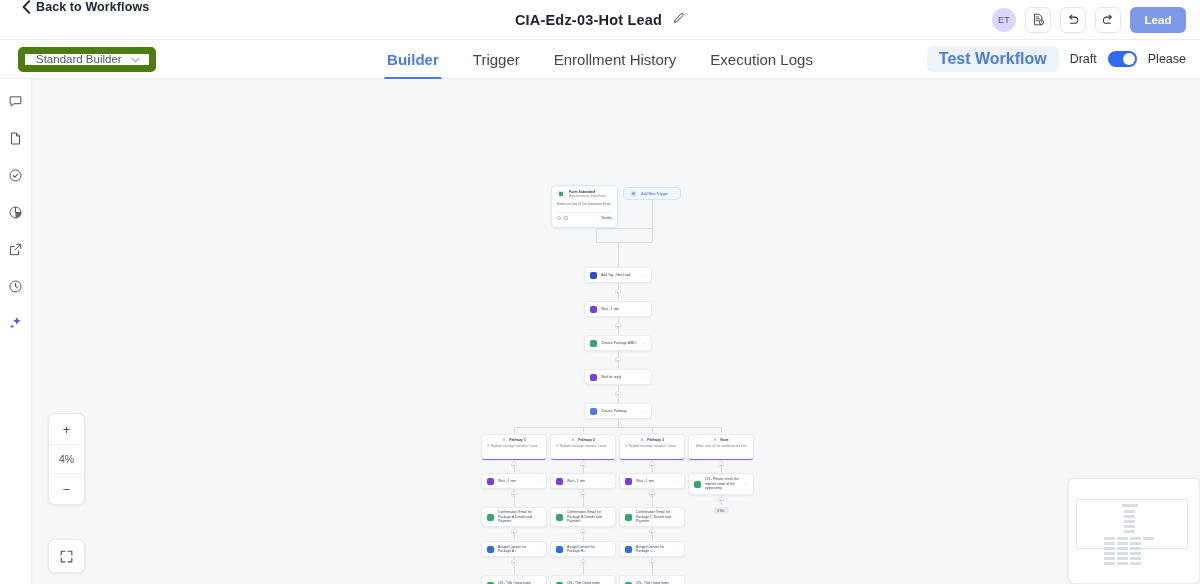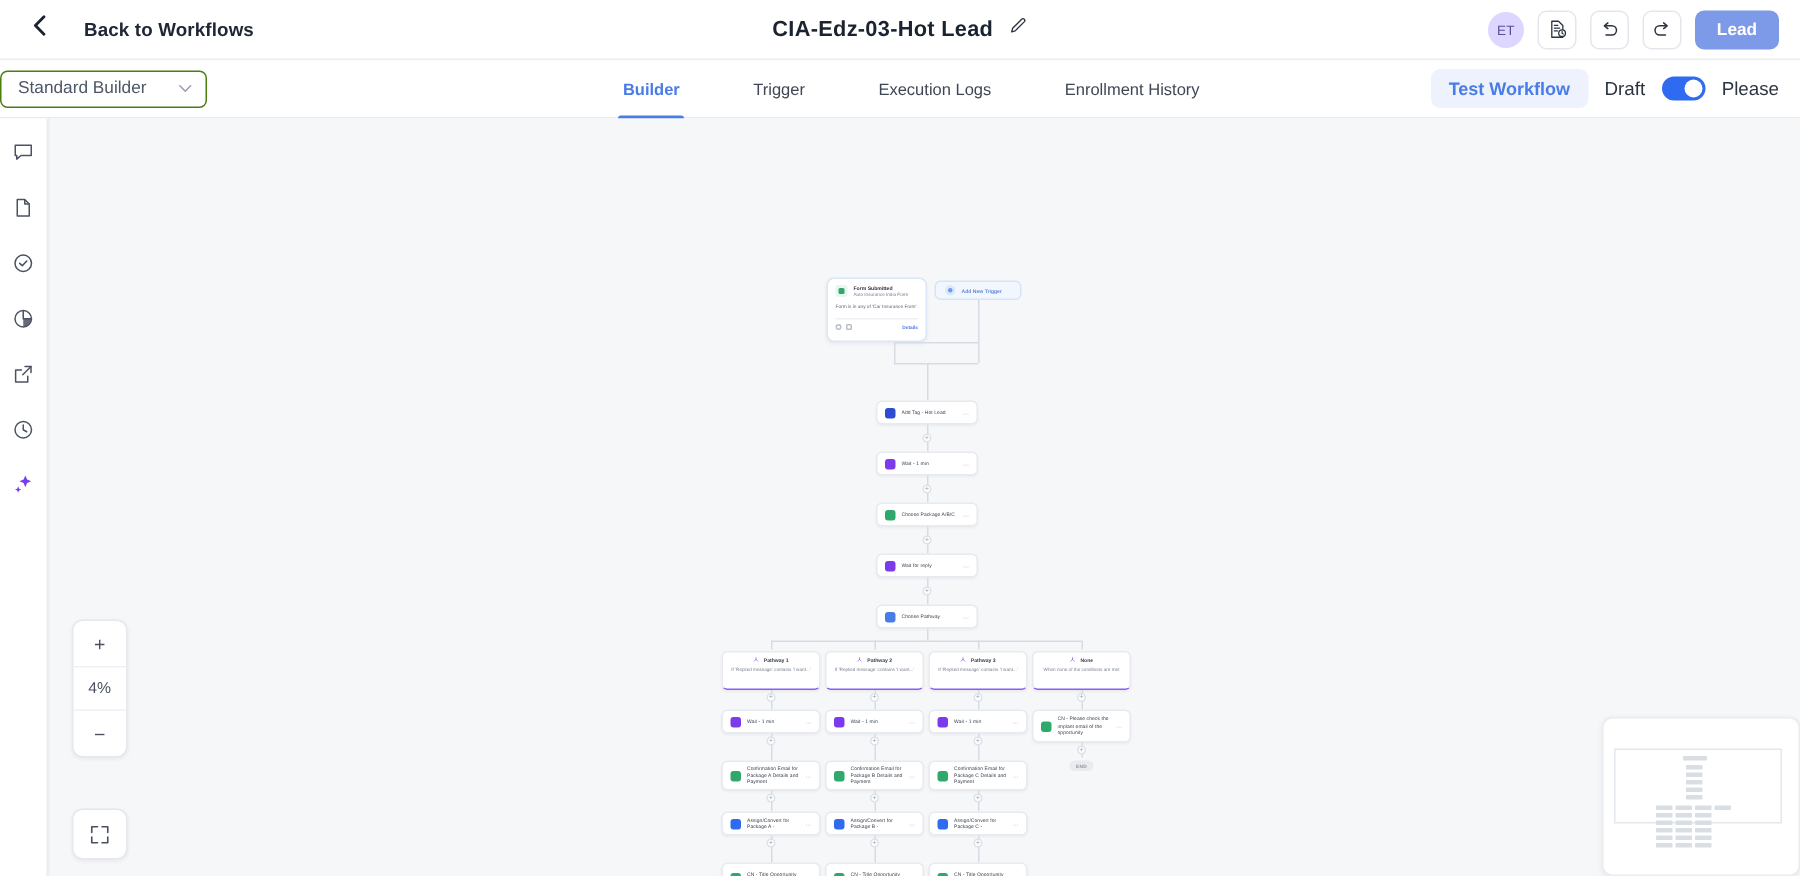--- a/index.html
+++ b/index.html
@@ -13,21 +13,21 @@
   .app { position: relative; width: 1200px; height: 584px; display: flex; flex-direction: column; }
 
   
   .topbar {
     height: 40px; flex: 0 0 40px;
     display: flex; align-items: center;
     background: #fff; border-bottom: 1px solid #eceef2;
     position: relative;
   }
   .back-btn {
-    display: flex; align-items: center; gap: 25px;
+    display: flex; gap: 5px;
     padding: 0 14px 0 22px; height: 100%; cursor: pointer;
   }
   .back-btn .chev { display: block; }
   .back-label { font-size: 12.5px; font-weight: 700; color: #202734; letter-spacing: .1px; }
 
   .title-wrap {
     position: absolute; left: 0; right: 0; top: 0; height: 40px;
     display: flex; align-items: center; justify-content: center; gap: 10px;
     pointer-events: none;
   }
@@ -60,48 +60,48 @@
   }
 
   
   .subbar {
     height: 39px; flex: 0 0 39px;
     display: flex; align-items: center;
     background: #fff; border-bottom: 1px solid #e9ebf0;
     position: relative;
   }
   .builder-select {
-    width: 138px; height: 25px;
-    border: 1px solid #4d7c0f; border-radius: 5px; background: #fff;
+    margin-left: 18px; width: 138px; height: 25px;
+    border: 7px solid #4d7c0f; border-radius: 5px; background: #fff;
     display: flex; align-items: center; justify-content: space-between;
     padding: 0 9px 0 11px; cursor: pointer;
   }
   .builder-select span { font-size: 11.5px; color: #4d5666; }
 
   .tabs {
     position: absolute; left: 0; right: 0; top: 0; height: 39px;
     display: flex; align-items: center; justify-content: center; gap: 34px;
   }
   .tab {
-    font-size: 11px; color: #3f4755; cursor: pointer;
-    height: 39px; display: flex; align-items: center; position: relative; margin-left: 15px;
+    font-size: 15px; color: #3f4755; cursor: pointer;
+    height: 39px; display: flex; align-items: center; position: relative;
   }
   .tab.active { color: #4a7ce8; font-weight: 600; }
   .tab.active::after {
     content: ""; position: absolute; left: -3px; right: -3px; bottom: 0;
     height: 2px; background: #4a7ce8; border-radius: 2px 2px 0 0;
   }
 
   .subbar-right {
     margin-left: auto; display: flex; align-items: center; gap: 11px;
     padding-right: 14px; position: relative; z-index: 3;
   }
   .test-btn {
     height: 26px; padding: 0 12px; border-radius: 6px;
-    background: #eef2fd; color: #4a7ce8; font-size: 12px; font-weight: 600;
+    background: #eef2fd; color: #4a7ce8; font-size: 16px; font-weight: 600;
     display: flex; align-items: center; cursor: pointer; border: none;
   }
   .draft-label, .publish-label { font-size: 12.5px; color: #2c3442; text-align: right; }
   .toggle {
     width: 29px; height: 16px; border-radius: 9px; background: #2f6bf0;
     position: relative; cursor: pointer; flex: 0 0 29px;
   }
   .toggle .knob {
     position: absolute; top: 2px; right: 2px;
     width: 12px; height: 12px; border-radius: 50%; background: #fff;
@@ -294,22 +294,22 @@
       <span>
         <svg width="9" height="6" viewBox="0 0 10 6" fill="none">
           <path d="M1 1l4 4 4-4" stroke="#9aa1ad" stroke-width="1.2" stroke-linecap="round" stroke-linejoin="round"></path>
         </svg>
       </span>
     </div>
 
     <div class="tabs">
       <div class="tab active">Builder</div>
       <div class="tab">Trigger</div>
+      <div class="tab">Enrollment History</div>
       <div class="tab">Execution Logs</div>
-      <div class="tab">Enrollment History</div>
     </div>
 
     <div class="subbar-right">
       <button class="test-btn">Test Workflow</button>
       <span class="draft-label">Draft</span>
       <div class="toggle">
         <div class="knob"></div>
       </div>
       <span class="publish-label">Please</span>
     </div>

